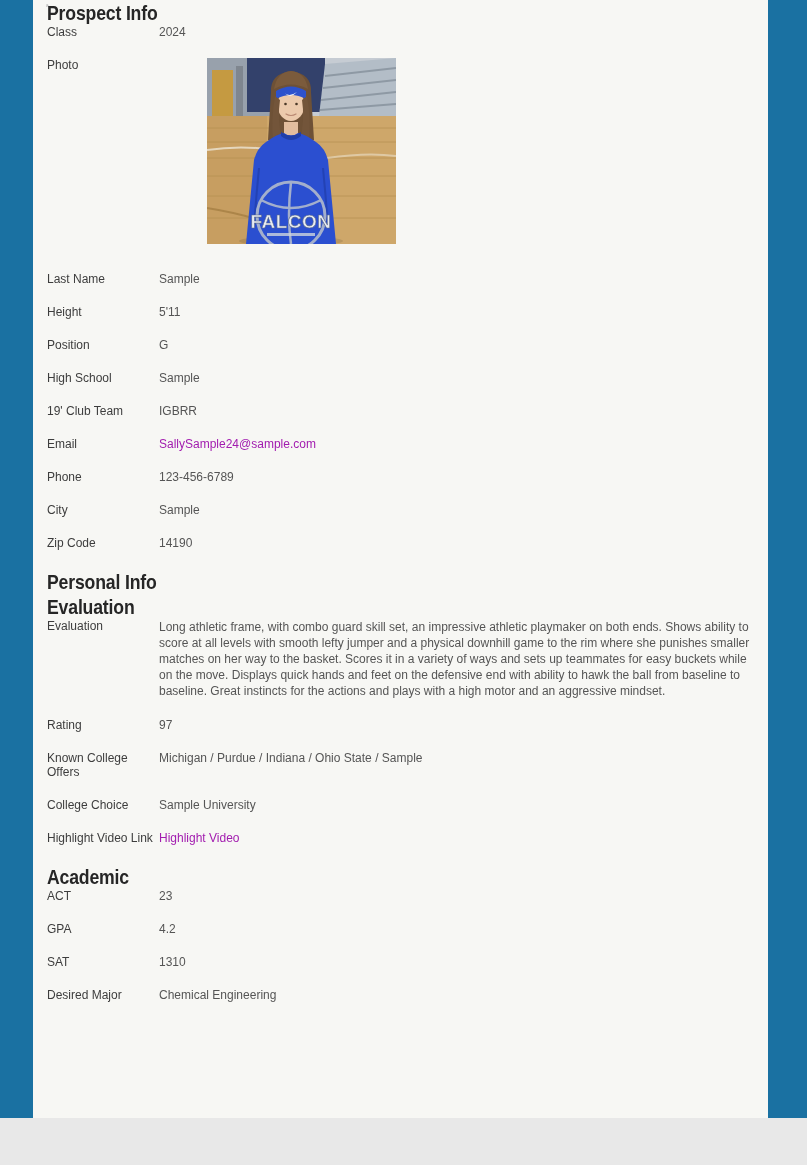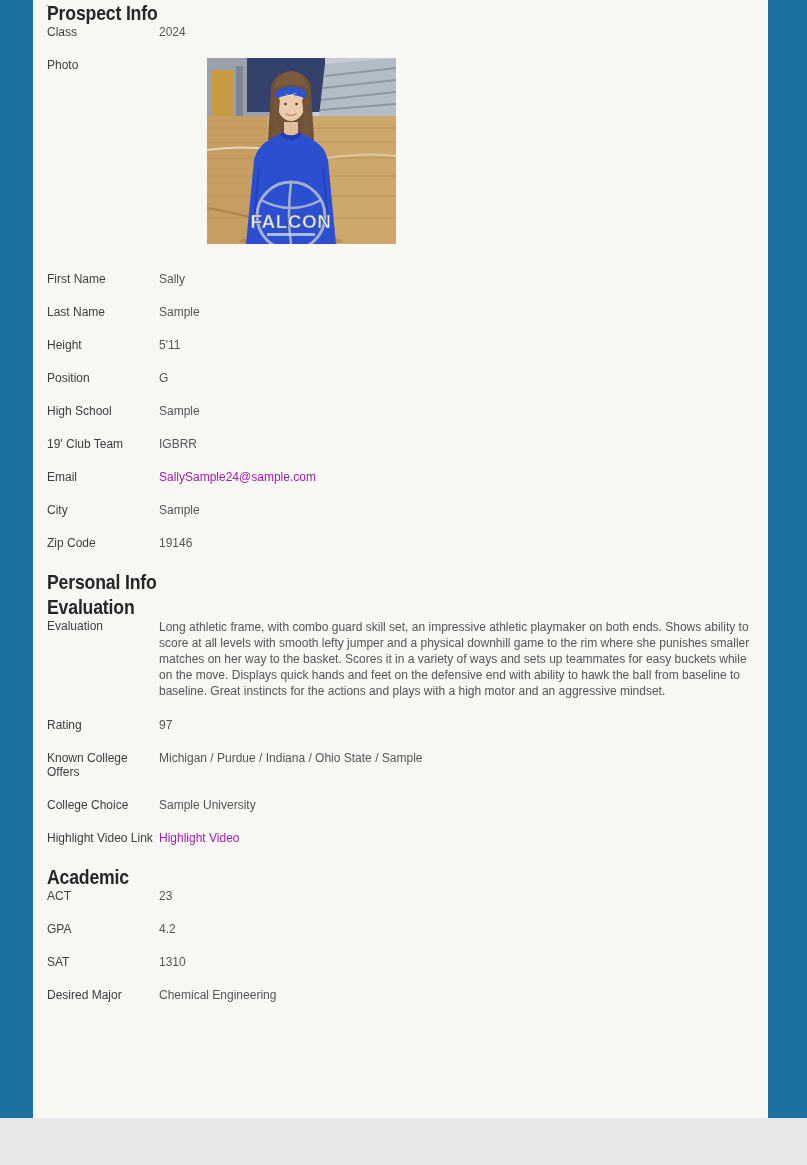--- a/index.html
+++ b/index.html
@@ -124,24 +124,20 @@
               <path d="M54,142 Q84,158 114,142 M84,124 Q80,158 84,186" stroke="#b9c0cc" stroke-width="2.5" fill="none"></path>
             </g>
             <text x="84" y="170" text-anchor="middle" font-family="Liberation Sans, DejaVu Sans, sans-serif" font-size="19" font-weight="bold" letter-spacing="0.5" fill="#e8ebf1" stroke="#5a6a8a" stroke-width="0.6">FALCON</text>
             <rect x="60" y="175" width="48" height="3" fill="#cdd3dc" opacity="0.8"></rect>
           </g>
         </svg>
       </div>
     </div>
 
     <div class="row">
-      <div class="flabel">First Name</div>
-      <div class="fvalue">Sally</div>
-    </div>
-    <div class="row">
       <div class="flabel">Last Name</div>
       <div class="fvalue">Sample</div>
     </div>
     <div class="row">
       <div class="flabel">Height</div>
       <div class="fvalue">5'11</div>
     </div>
     <div class="row">
       <div class="flabel">Position</div>
       <div class="fvalue">G</div>
@@ -154,26 +150,30 @@
       <div class="flabel">19' Club Team</div>
       <div class="fvalue">IGBRR</div>
     </div>
     <div class="row">
       <div class="flabel">Email</div>
       <div class="fvalue">
         <a class="link" href="#">SallySample24@sample.com</a>
       </div>
     </div>
     <div class="row">
+      <div class="flabel">Phone</div>
+      <div class="fvalue">123-456-6789</div>
+    </div>
+    <div class="row">
       <div class="flabel">City</div>
       <div class="fvalue">Sample</div>
     </div>
     <div class="row">
       <div class="flabel">Zip Code</div>
-      <div class="fvalue">19146</div>
+      <div class="fvalue">14190</div>
     </div>
 
     <h1 class="section-title title-personal">
       <span class="t-cond">Personal Info</span>
     </h1>
     <h1 class="section-title title-evaluation">
       <span class="t-cond">Evaluation</span>
     </h1>
 
     <div class="row row-eval">

